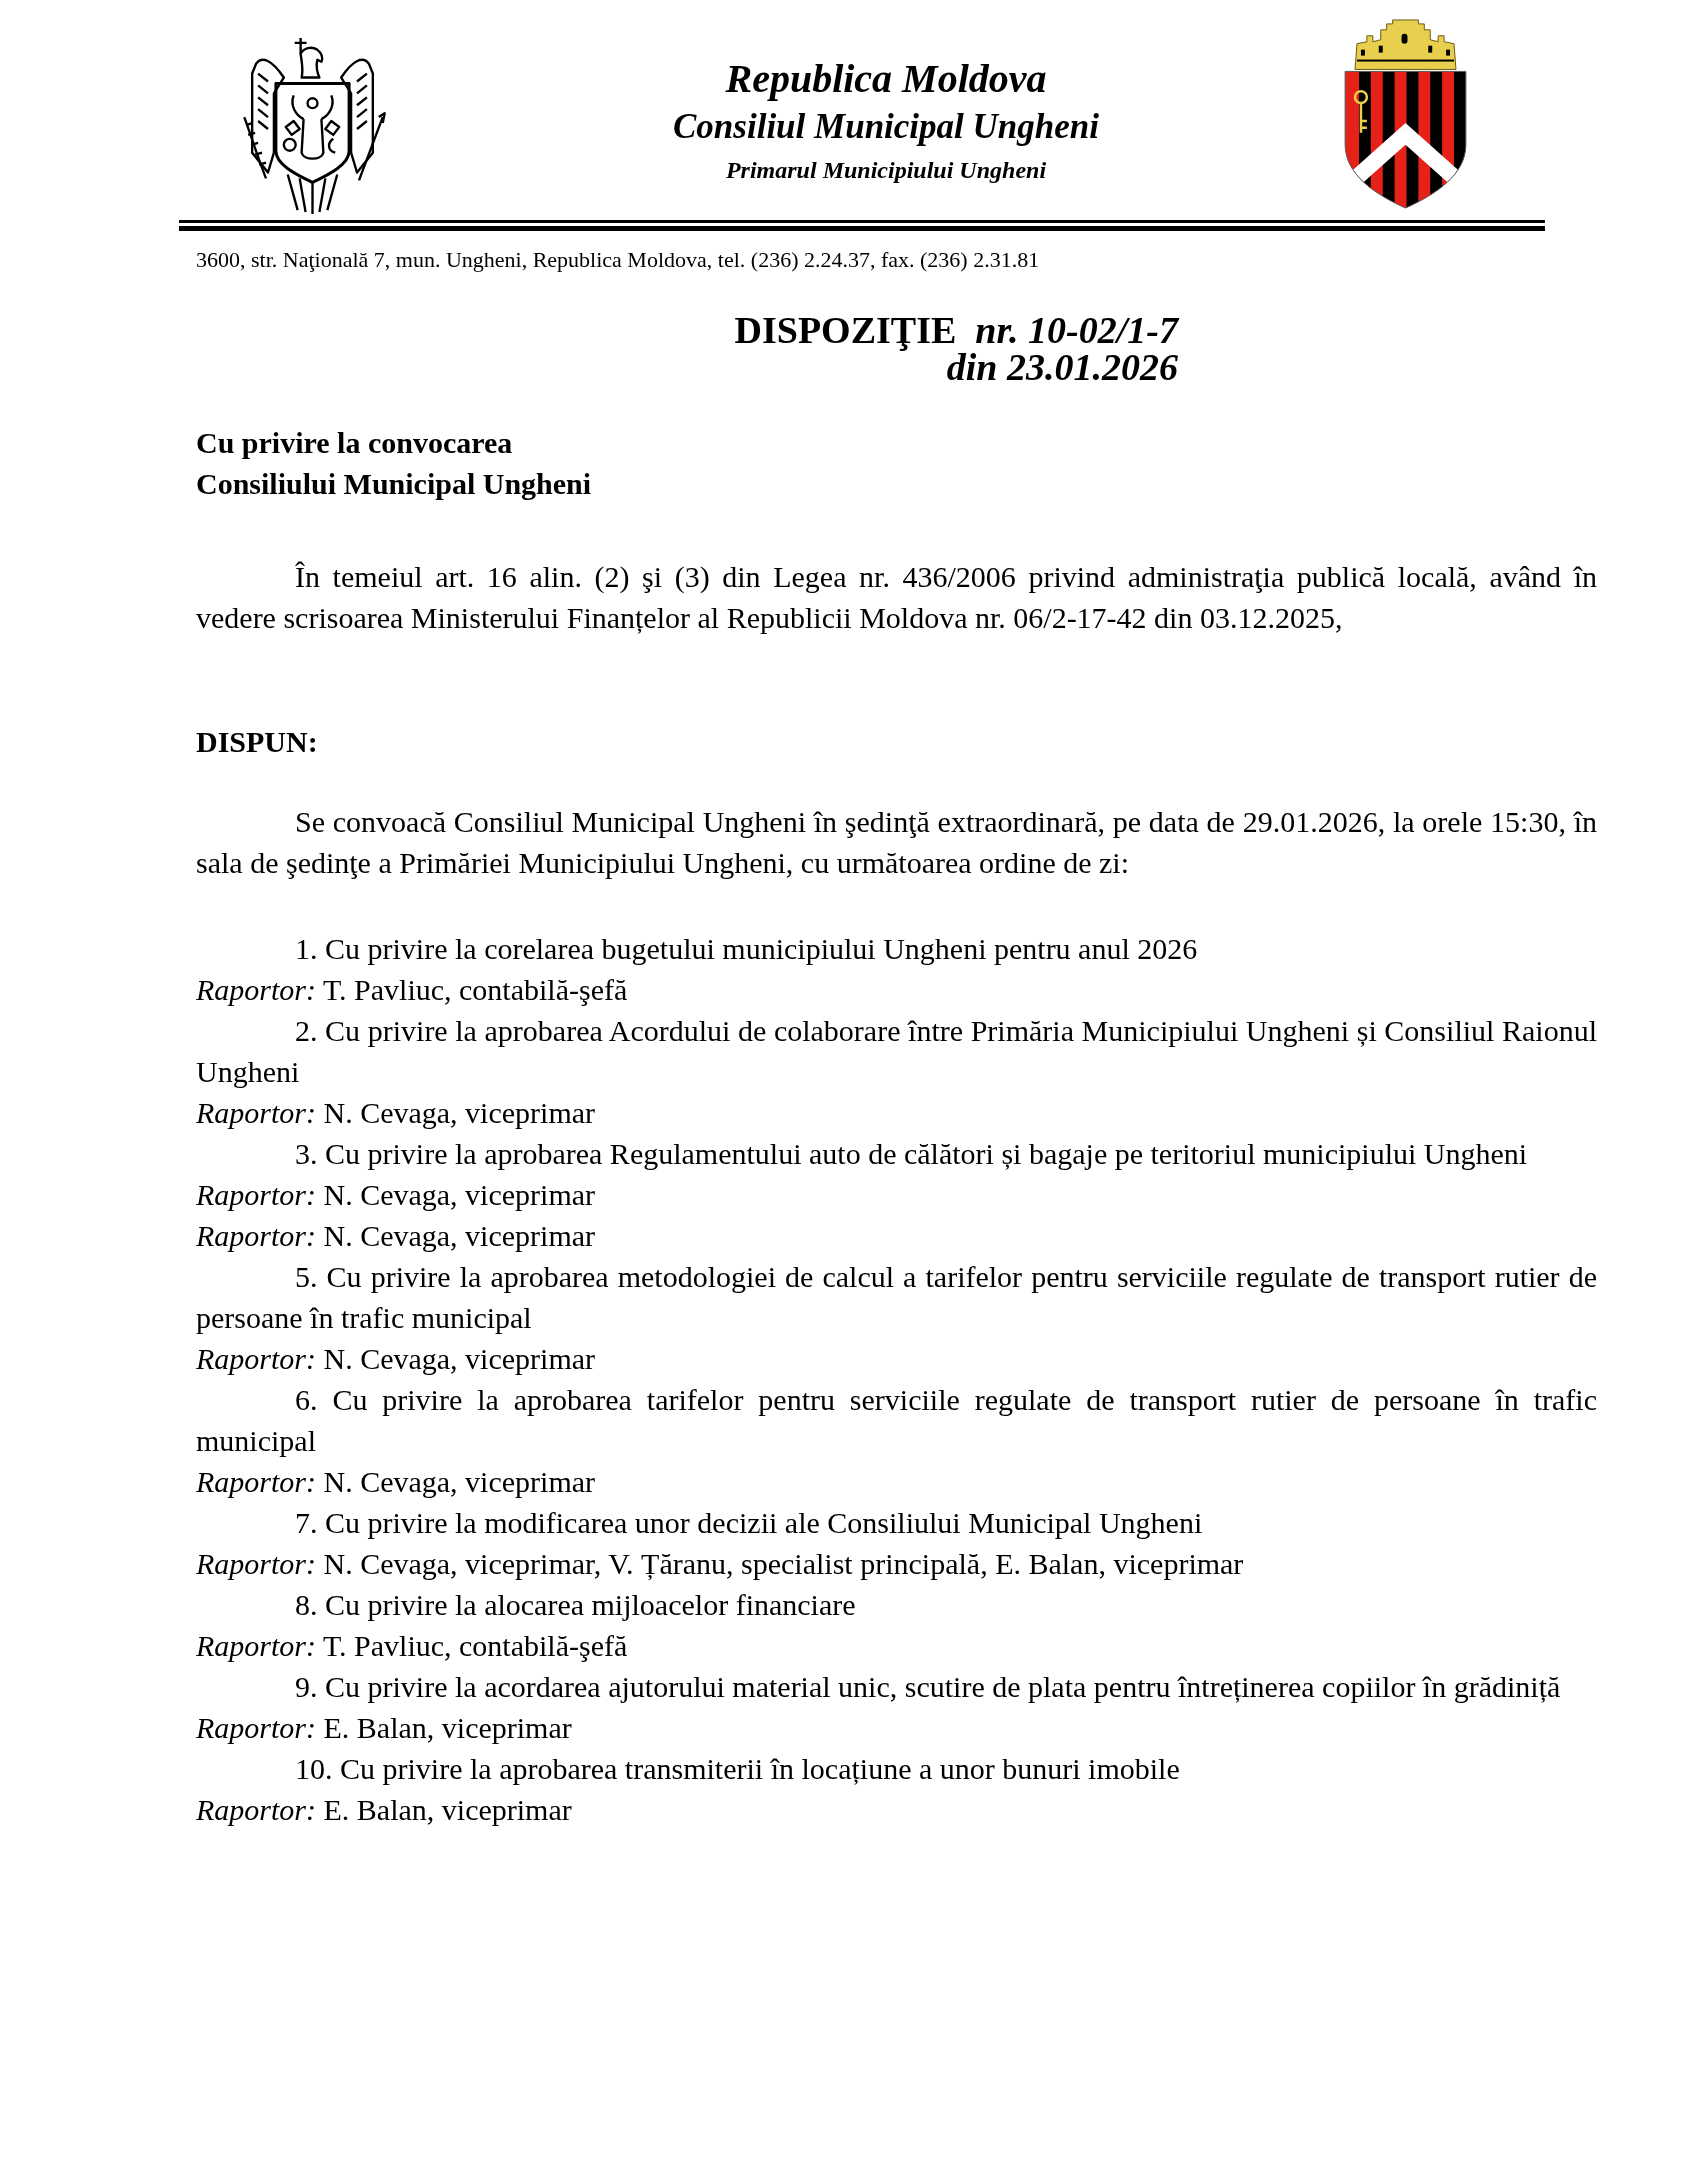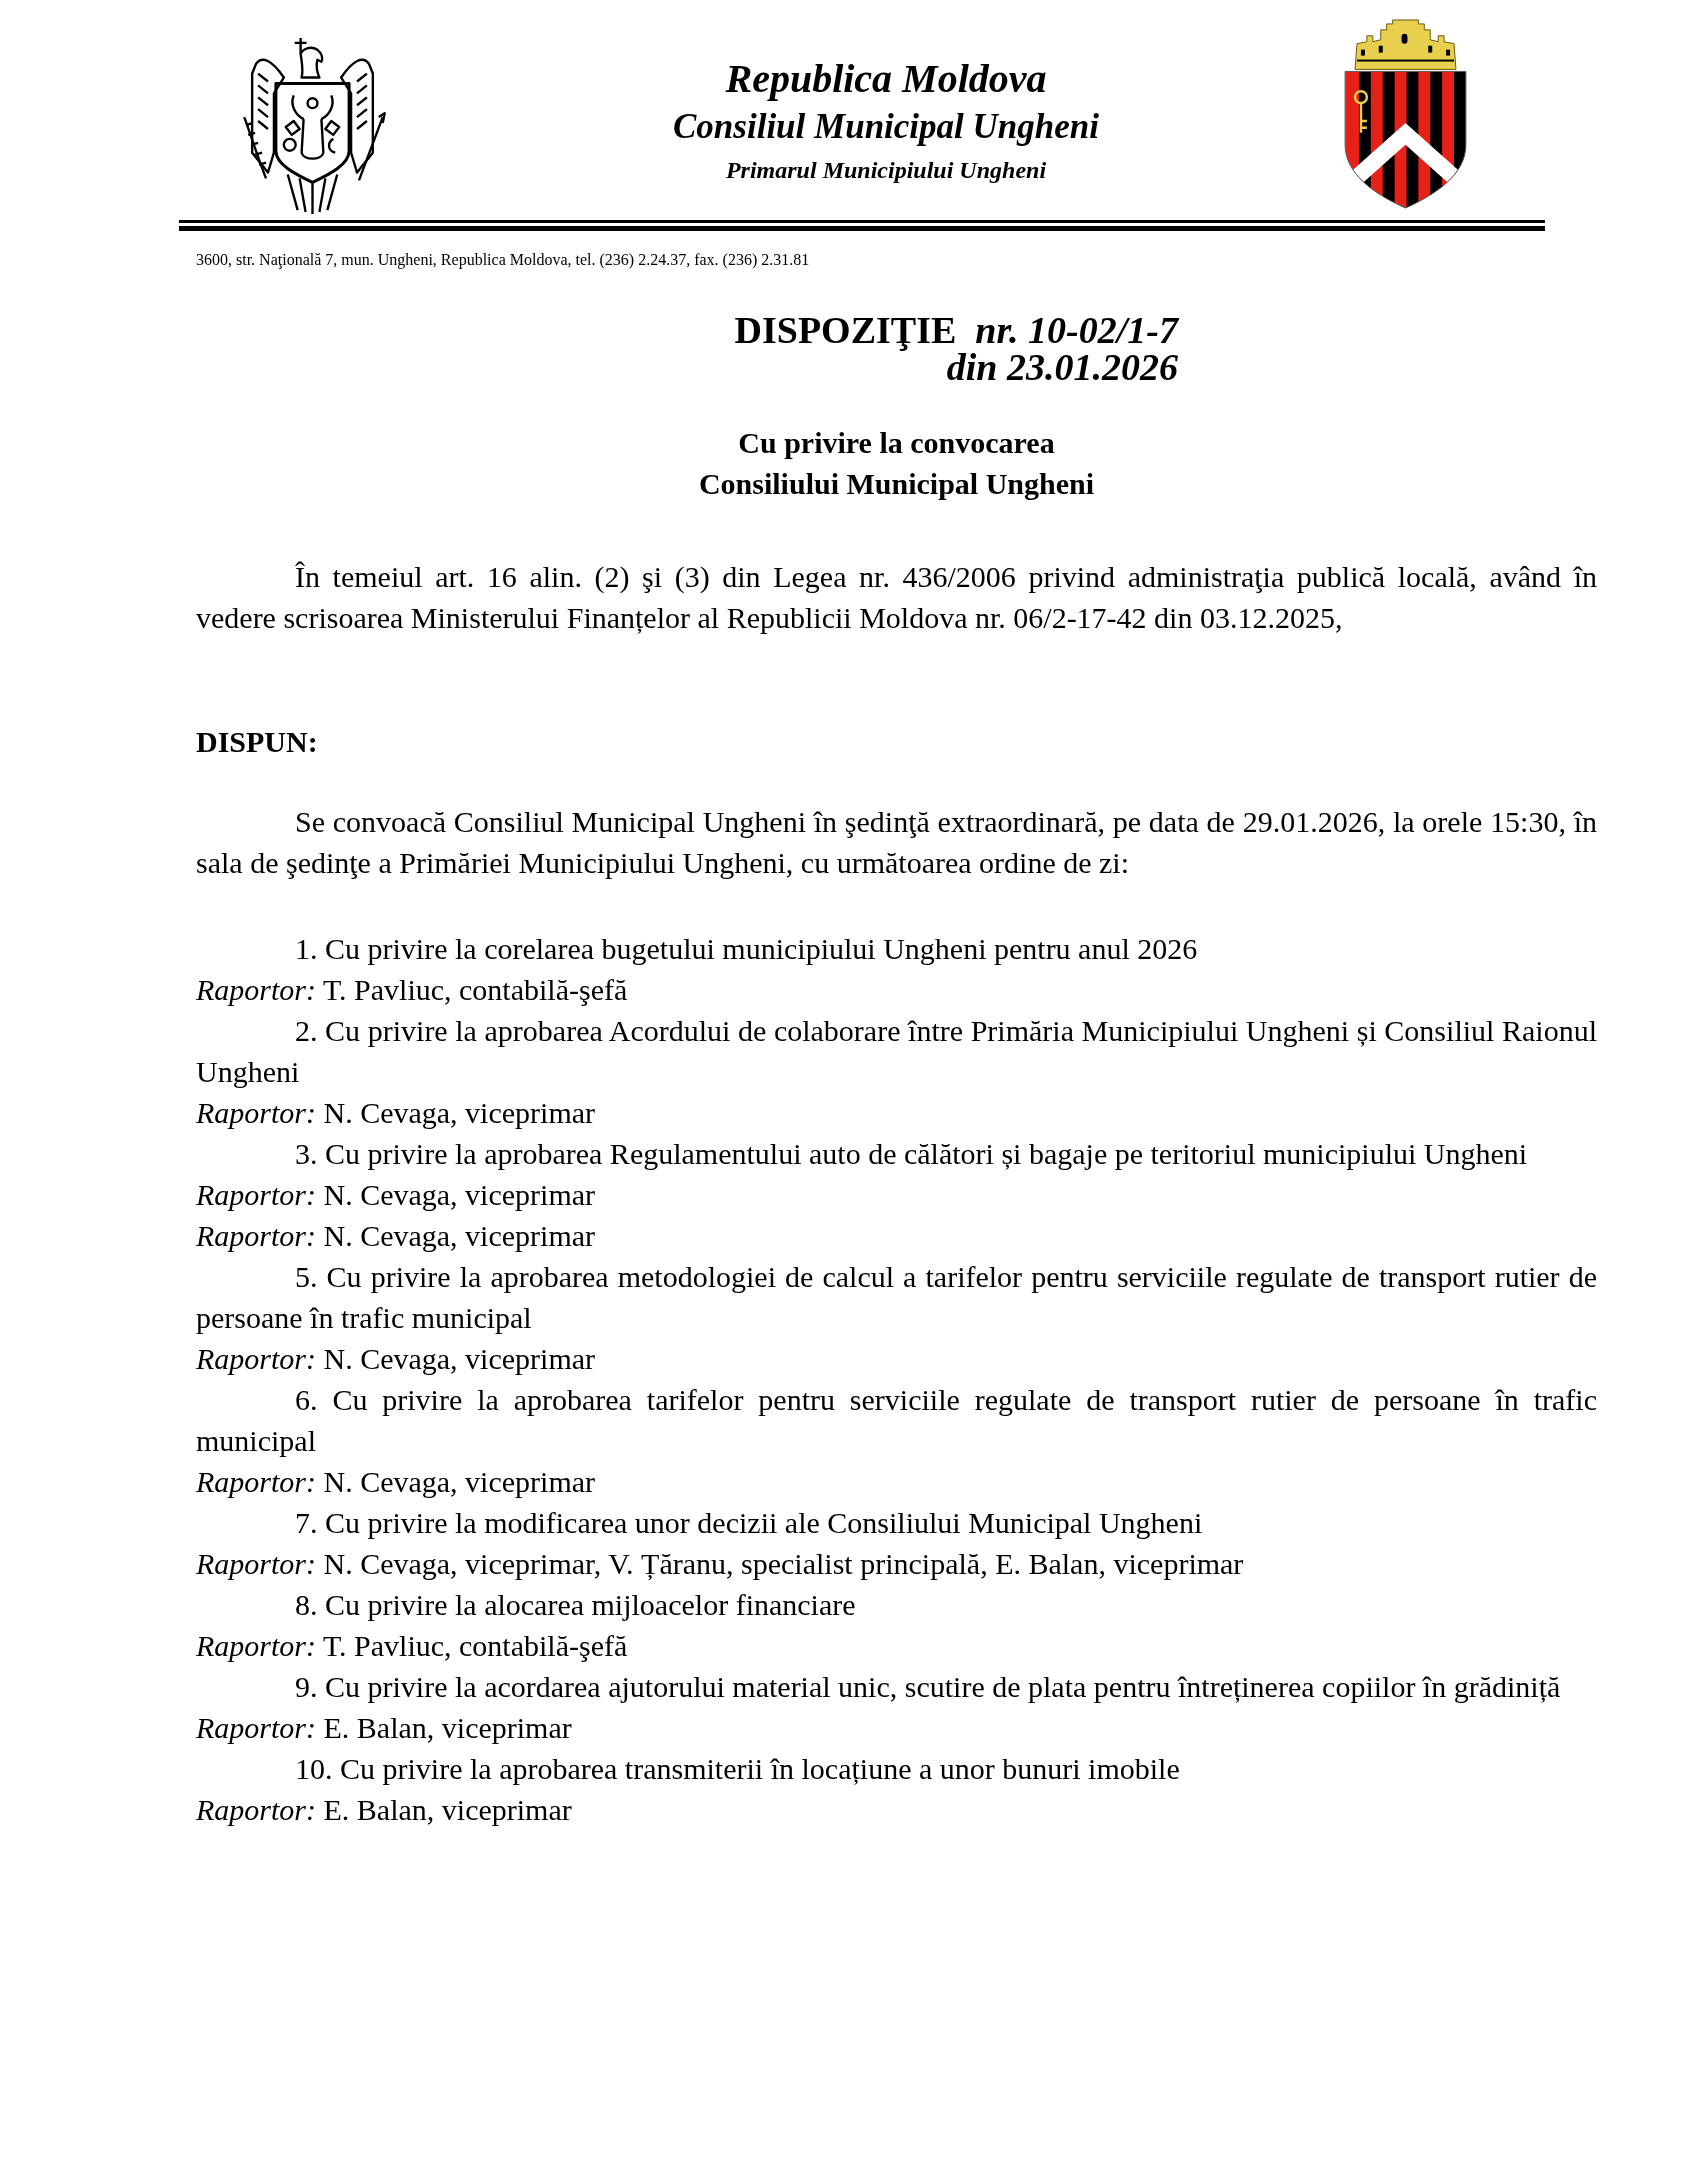--- a/index.html
+++ b/index.html
@@ -9,32 +9,32 @@
 
   
   #arms-left { left: 238px; top: 34px; width: 149px; height: 182px; }
   #crest-right { left: 1339px; top: 16px; width: 133px; height: 194px; }
   .head-title { left: 594px; width: 584px; text-align: center; font-style: italic; font-weight: bold; white-space: nowrap; }
   #hdr-l1 { top: 57px; font-size: 40px; line-height: 44px; }
   #hdr-l2 { top: 107px; font-size: 35px; line-height: 40px; }
   #hdr-l3 { top: 150px; font-size: 24px; line-height: 40px; }
   #rule-thin { left: 179px; top: 220px; width: 1366px; height: 3px; background: #000; }
   #rule-thick { left: 179px; top: 226px; width: 1366px; height: 5px; background: #000; }
-  #address { left: 196px; top: 247px; font-size: 16px; line-height: 26px; white-space: nowrap; }
+  #address { left: 196px; top: 247px; font-size: 22px; line-height: 26px; white-space: nowrap; }
 
   
   .doc-title { left: 594px; width: 584px; text-align: right; font-weight: bold; font-size: 38px; line-height: 38px; white-space: nowrap; }
   #title-l1 { top: 311px; }
   #title-l2 { top: 348px; font-style: italic; }
   .it { font-style: italic; }
 
   
   .body { left: 196px; width: 1401px; font-size: 30px; line-height: 41px; text-align: justify; }
   .indent { text-indent: 99px; }
-  #subject { top: 422px; font-weight: bold; text-align: center; }
+  #subject { top: 422px; font-weight: bold; text-align: left; }
   #preamble { top: 556px; }
   #dispun { top: 721px; font-weight: bold; }
   #convene { top: 801px; }
   #agenda { top: 928px; }
   .agenda-title { font-weight: normal; text-indent: 99px; text-align: justify; text-align-last: left; }
   .agenda-title.tight { text-align: left; }
   .raportor { text-align: left; white-space: nowrap; }
   .raportor .label { font-style: italic; }
   p { margin: 0; }
 </style>

